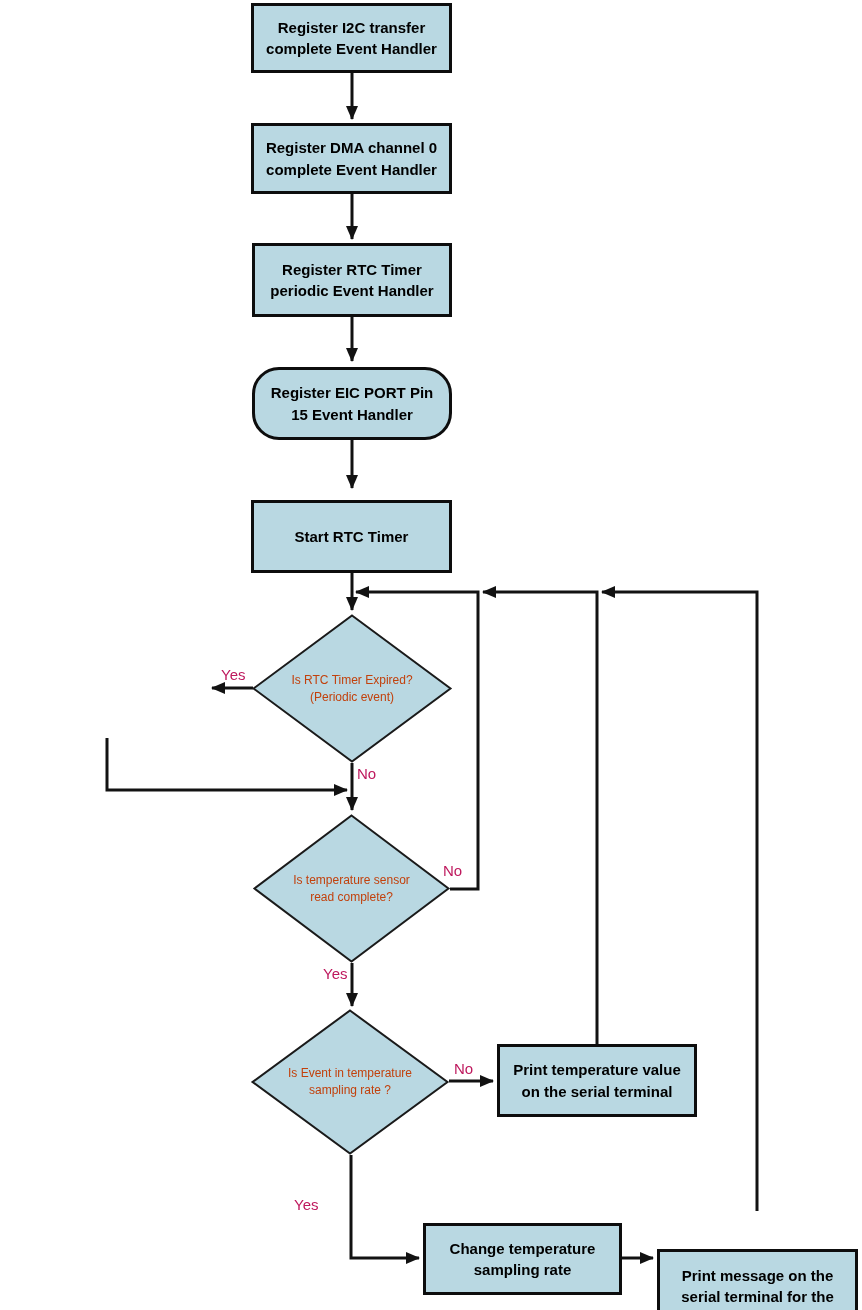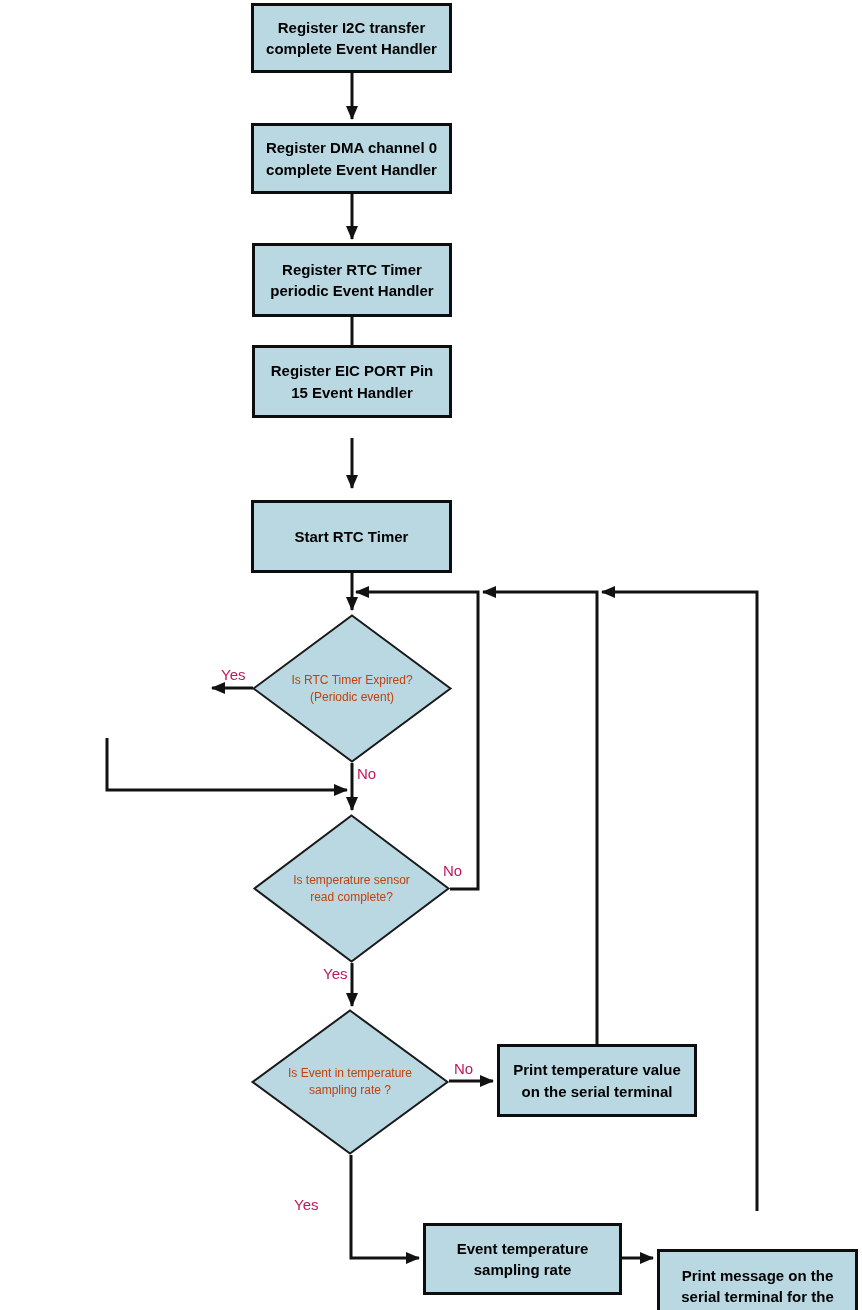--- a/index.html
+++ b/index.html
@@ -119,35 +119,35 @@
   </div>
 
   <div class="rect-node" style="left:251px; top:123px; width:201px; height:71px;">
     <span>Register DMA channel 0 complete Event Handler</span>
   </div>
 
   <div class="rect-node" style="left:252px; top:243px; width:200px; height:74px;">
     <span>Register RTC Timer periodic Event Handler</span>
   </div>
 
-  <div class="rect-node" style="left:252px; top:345px; width:200px; height:73px;">
+  <div class="rect-node" style="left:252px; top:367px; width:200px; height:73px;border-radius:27px;">
     <span>Register EIC PORT Pin 15 Event Handler</span>
   </div>
 
   <div class="rect-node" style="left:251px; top:492px; width:201px; height:73px;margin-top:8px;">
     <span>Start RTC Timer</span>
   </div>
 
 
   <div class="rect-node" style="left:497px; top:1044px; width:200px; height:73px;">
     <span>Print temperature value on the serial terminal</span>
   </div>
 
   <div class="rect-node" style="left:423px; top:1223px; width:199px; height:72px;">
-    <span>Event temperature sampling rate</span>
+    <span>Change temperature sampling rate</span>
   </div>
 
   <div class="rect-node" style="left:657px; top:1249px; width:201px; height:95px; padding:3px 5px;">
     <span>Print message on the serial terminal for the change in sampling rate</span>
   </div>
 
   <div class="diamond-node" style="left:252px; top:614px; width:200px; height:149px;">
     <svg viewBox="0 0 200 149">
       <polygon points="100,1.5 198.5,74.5 100,147.5 1.5,74.5"></polygon>
     </svg>

